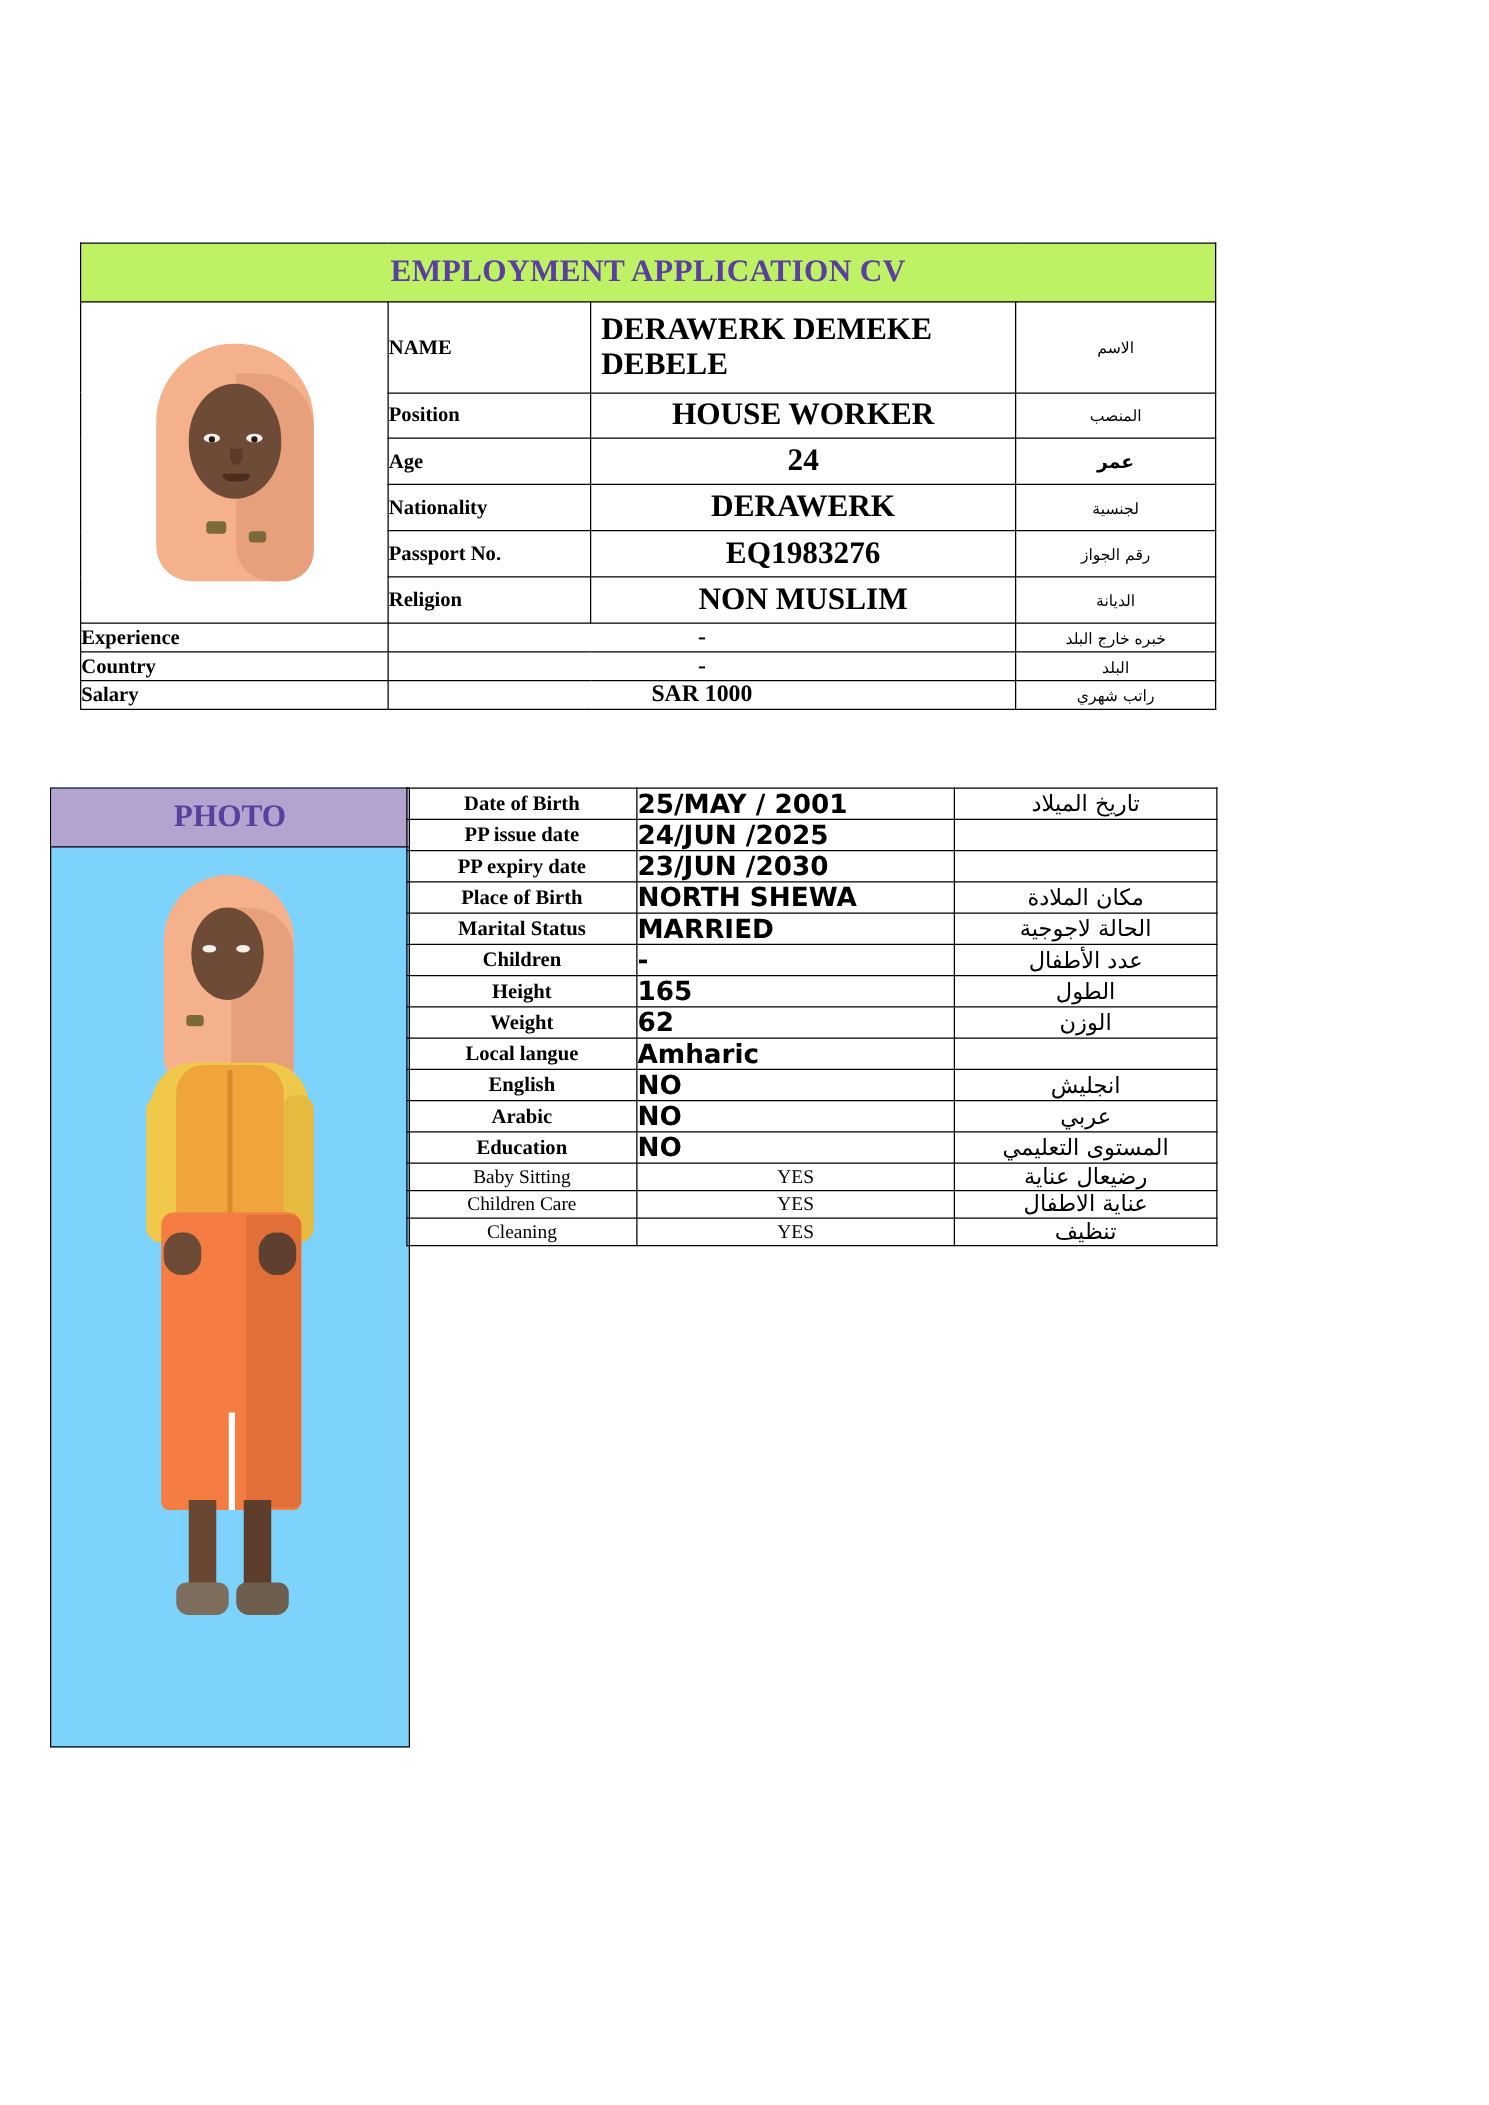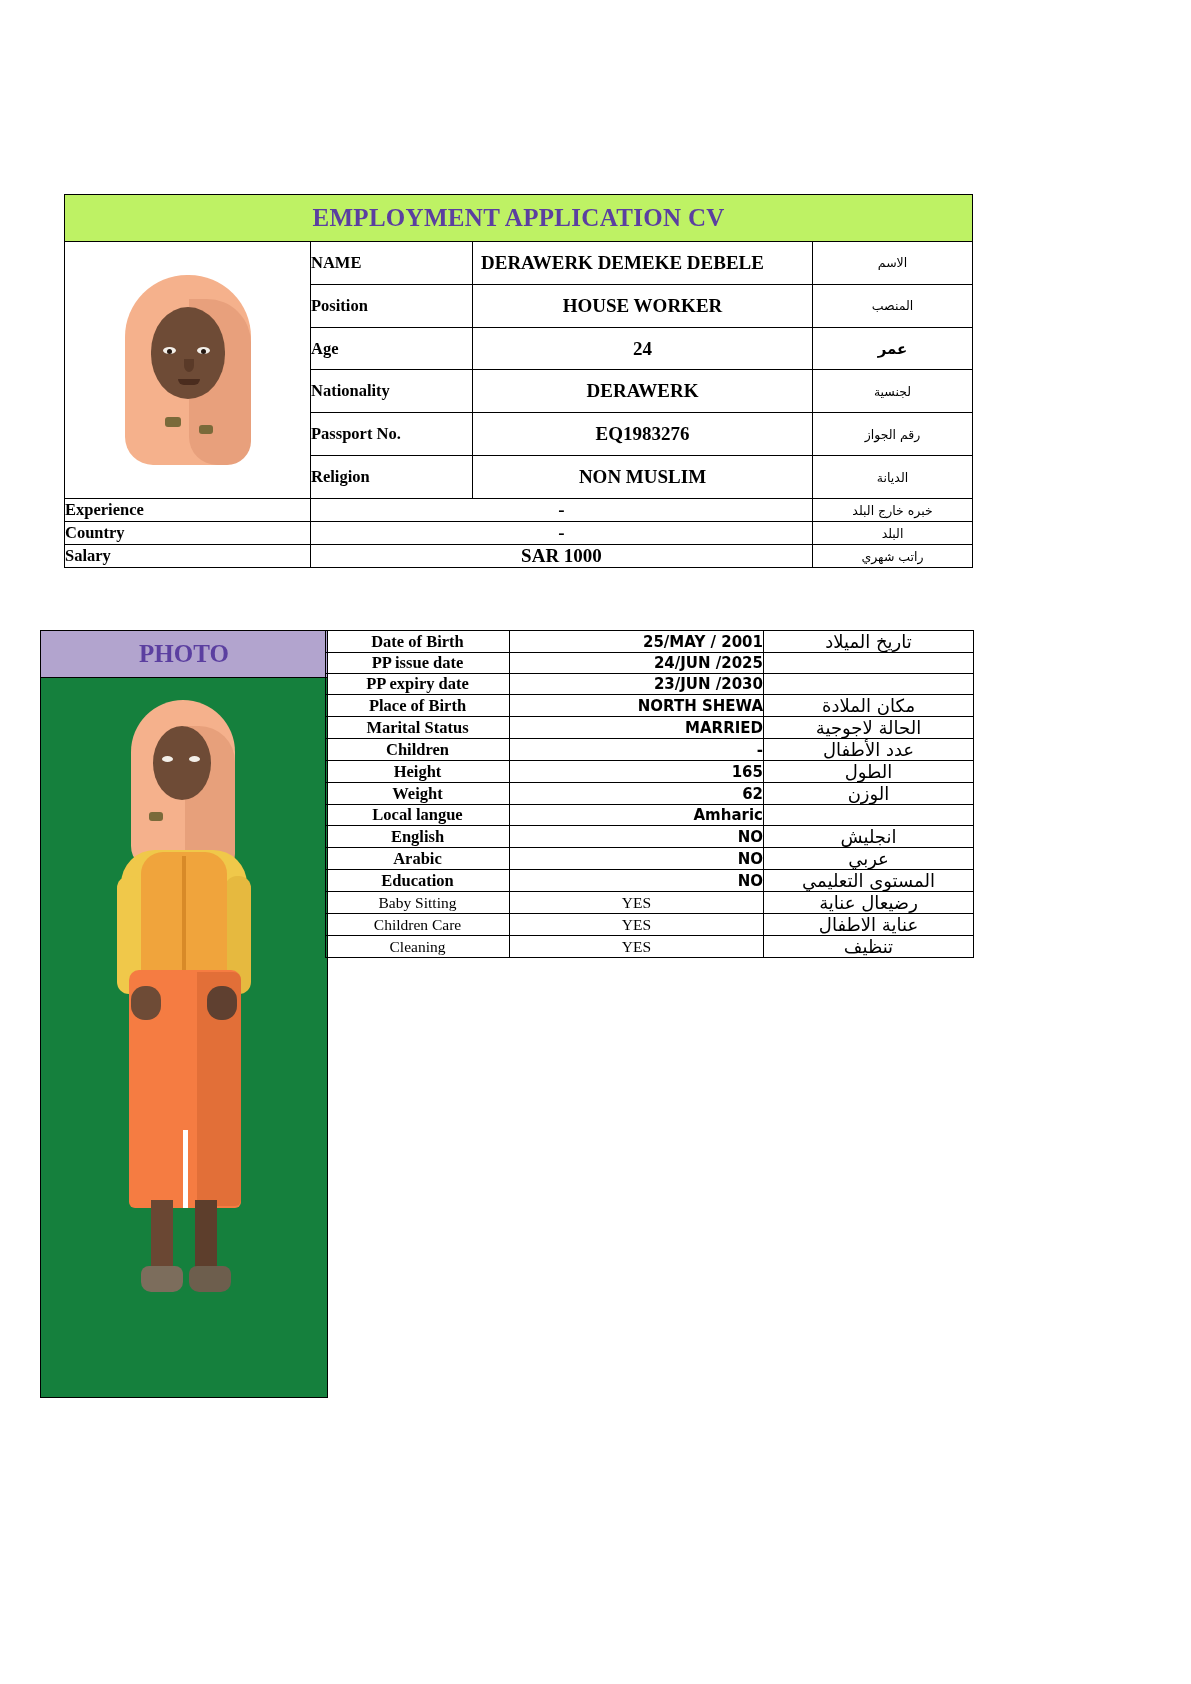--- a/index.html
+++ b/index.html
@@ -60,21 +60,21 @@
 
   .label-cell {
     width: 162px;
     font-size: 16.5px;
     font-weight: bold;
     padding: 11px 0 11px 12px;
     height: 24px;
   }
   .value-cell {
     width: 340px;
-    font-size: 19px;
+    font-size: 25px;
     font-weight: bold;
     text-align: center;
     padding: 10px 4px;
   }
   .value-cell.left-align {
     text-align: left;
     padding-left: 8px;
   }
   .ar-cell {
     width: 160px;
@@ -104,21 +104,21 @@
 
   
   .photo-panel {
     position: absolute;
     left: 40px;
     top: 630px;
     width: 288px;
     height: 768px;
     border: 1px solid #000000;
     box-sizing: border-box;
-    background: #15803d;
+    background: #7dd3fc;
   }
   .photo-header {
     background: #b2a4ce;
     color: #5b3fa0;
     font-size: 25px;
     font-weight: bold;
     text-align: center;
     height: 46px;
     line-height: 46px;
     border-bottom: 1px solid #000000;
@@ -144,22 +144,22 @@
   }
   .b-label {
     width: 184px;
     text-align: center;
     font-size: 16.5px;
     font-weight: bold;
     padding: 12px 2px;
   }
   .b-value {
     width: 254px;
-    text-align: right;
-    font-size: 15px;
+    text-align: left;
+    font-size: 21px;
     font-weight: bold;
     font-family: "DejaVu Sans", sans-serif;
     padding: 11px 2px;
   }
   .b-ar {
     width: 210px;
     text-align: center;
     font-size: 18px;
     font-family: "DejaVu Sans", sans-serif;
     direction: rtl;

